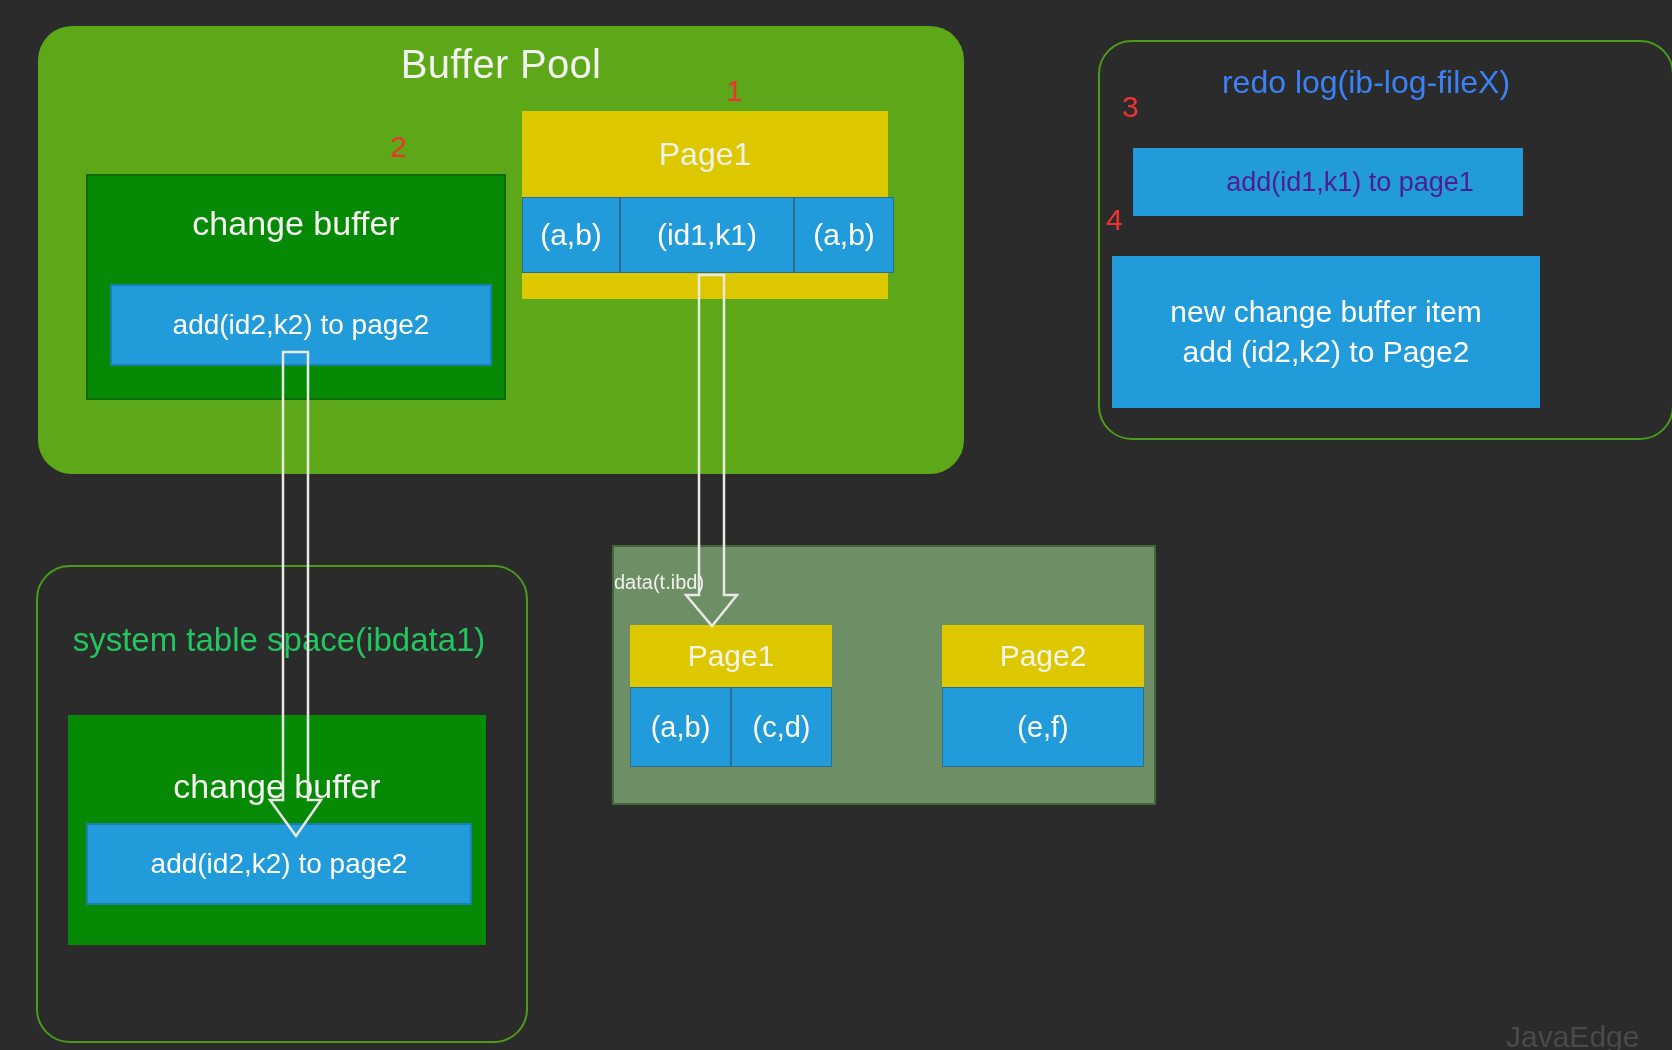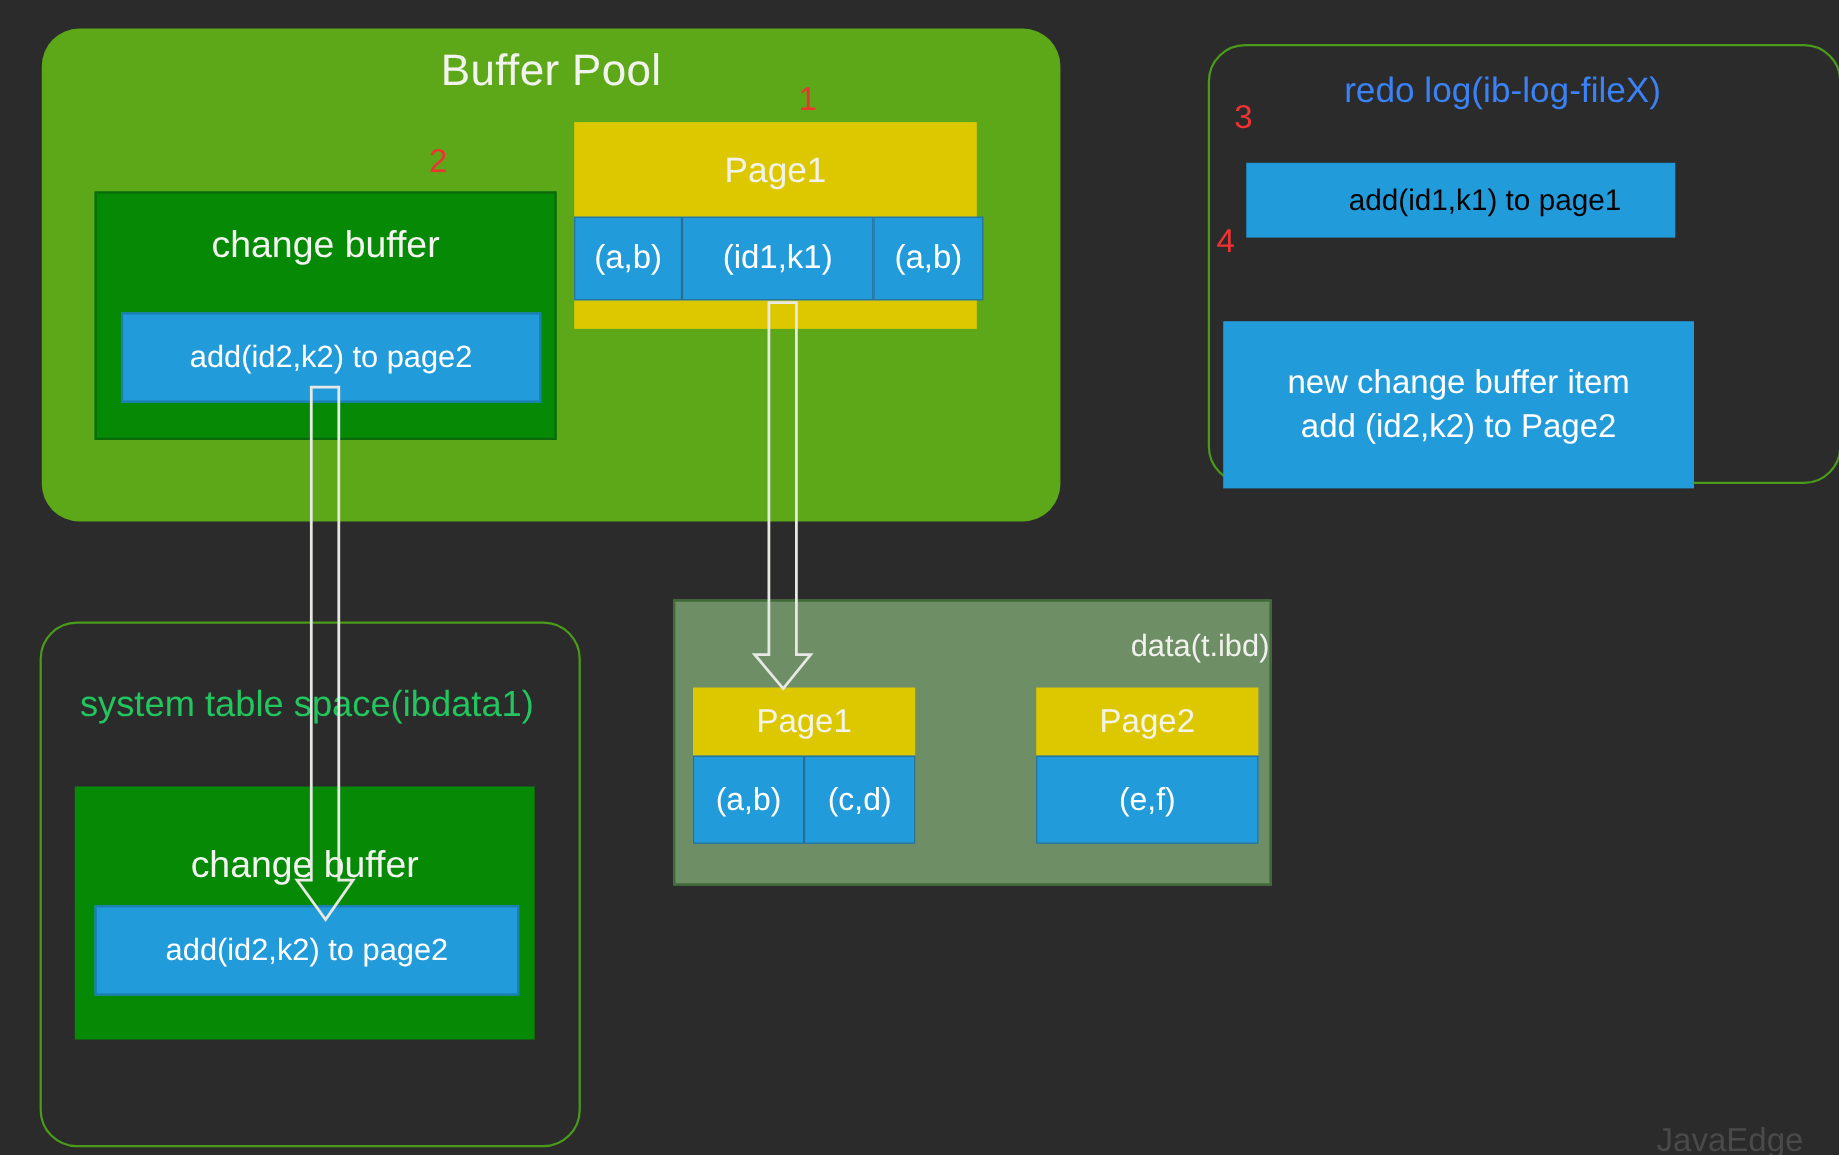--- a/index.html
+++ b/index.html
@@ -114,35 +114,34 @@
     left: 0; right: 40px; top: 22px;
     text-align: center;
     color: #3b82f6;
     font-size: 32px;
   }
   .redo-item-1 {
     left: 1133px; top: 148px;
     width: 390px; height: 68px;
     background: #229bda;
     display: flex; align-items: center; justify-content: center;
-    color: #000000;
+    color: #4c1d95;
     font-size: 27px;
     padding-left: 44px;
   }
   .redo-item-2 {
     left: 1112px; top: 256px;
     width: 428px; height: 152px;
     background: #229bda;
     display: flex; flex-direction: column;
     align-items: center; justify-content: center;
     color: #ffffff;
     font-size: 30px;
     line-height: 1.35;
     text-align: center;
-    margin-top: 36px;
   }
 
   
   .sys-space {
     left: 36px; top: 565px;
     width: 492px; height: 478px;
     border: 2px solid #4a9b1a;
     border-radius: 34px;
   }
   .sys-title {
@@ -178,23 +177,23 @@
   
   .data-file {
     left: 612px; top: 545px;
     width: 544px; height: 260px;
     background: #6e8f66;
     border: 2px solid #3f6a37;
   }
   .data-title {
     position: absolute;
     left: 0; right: 0; top: 24px;
-    text-align: right;
+    text-align: left;
     color: #f0f0ec;
-    font-size: 28px;
+    font-size: 20px;
   }
   .data-pages {
     position: absolute;
     left: 16px; right: 10px; top: 78px;
     height: 166px;
     display: flex;
     justify-content: space-between;
   }
   .data-page { width: 202px; display: flex; flex-direction: column; }
   .dp-head {

